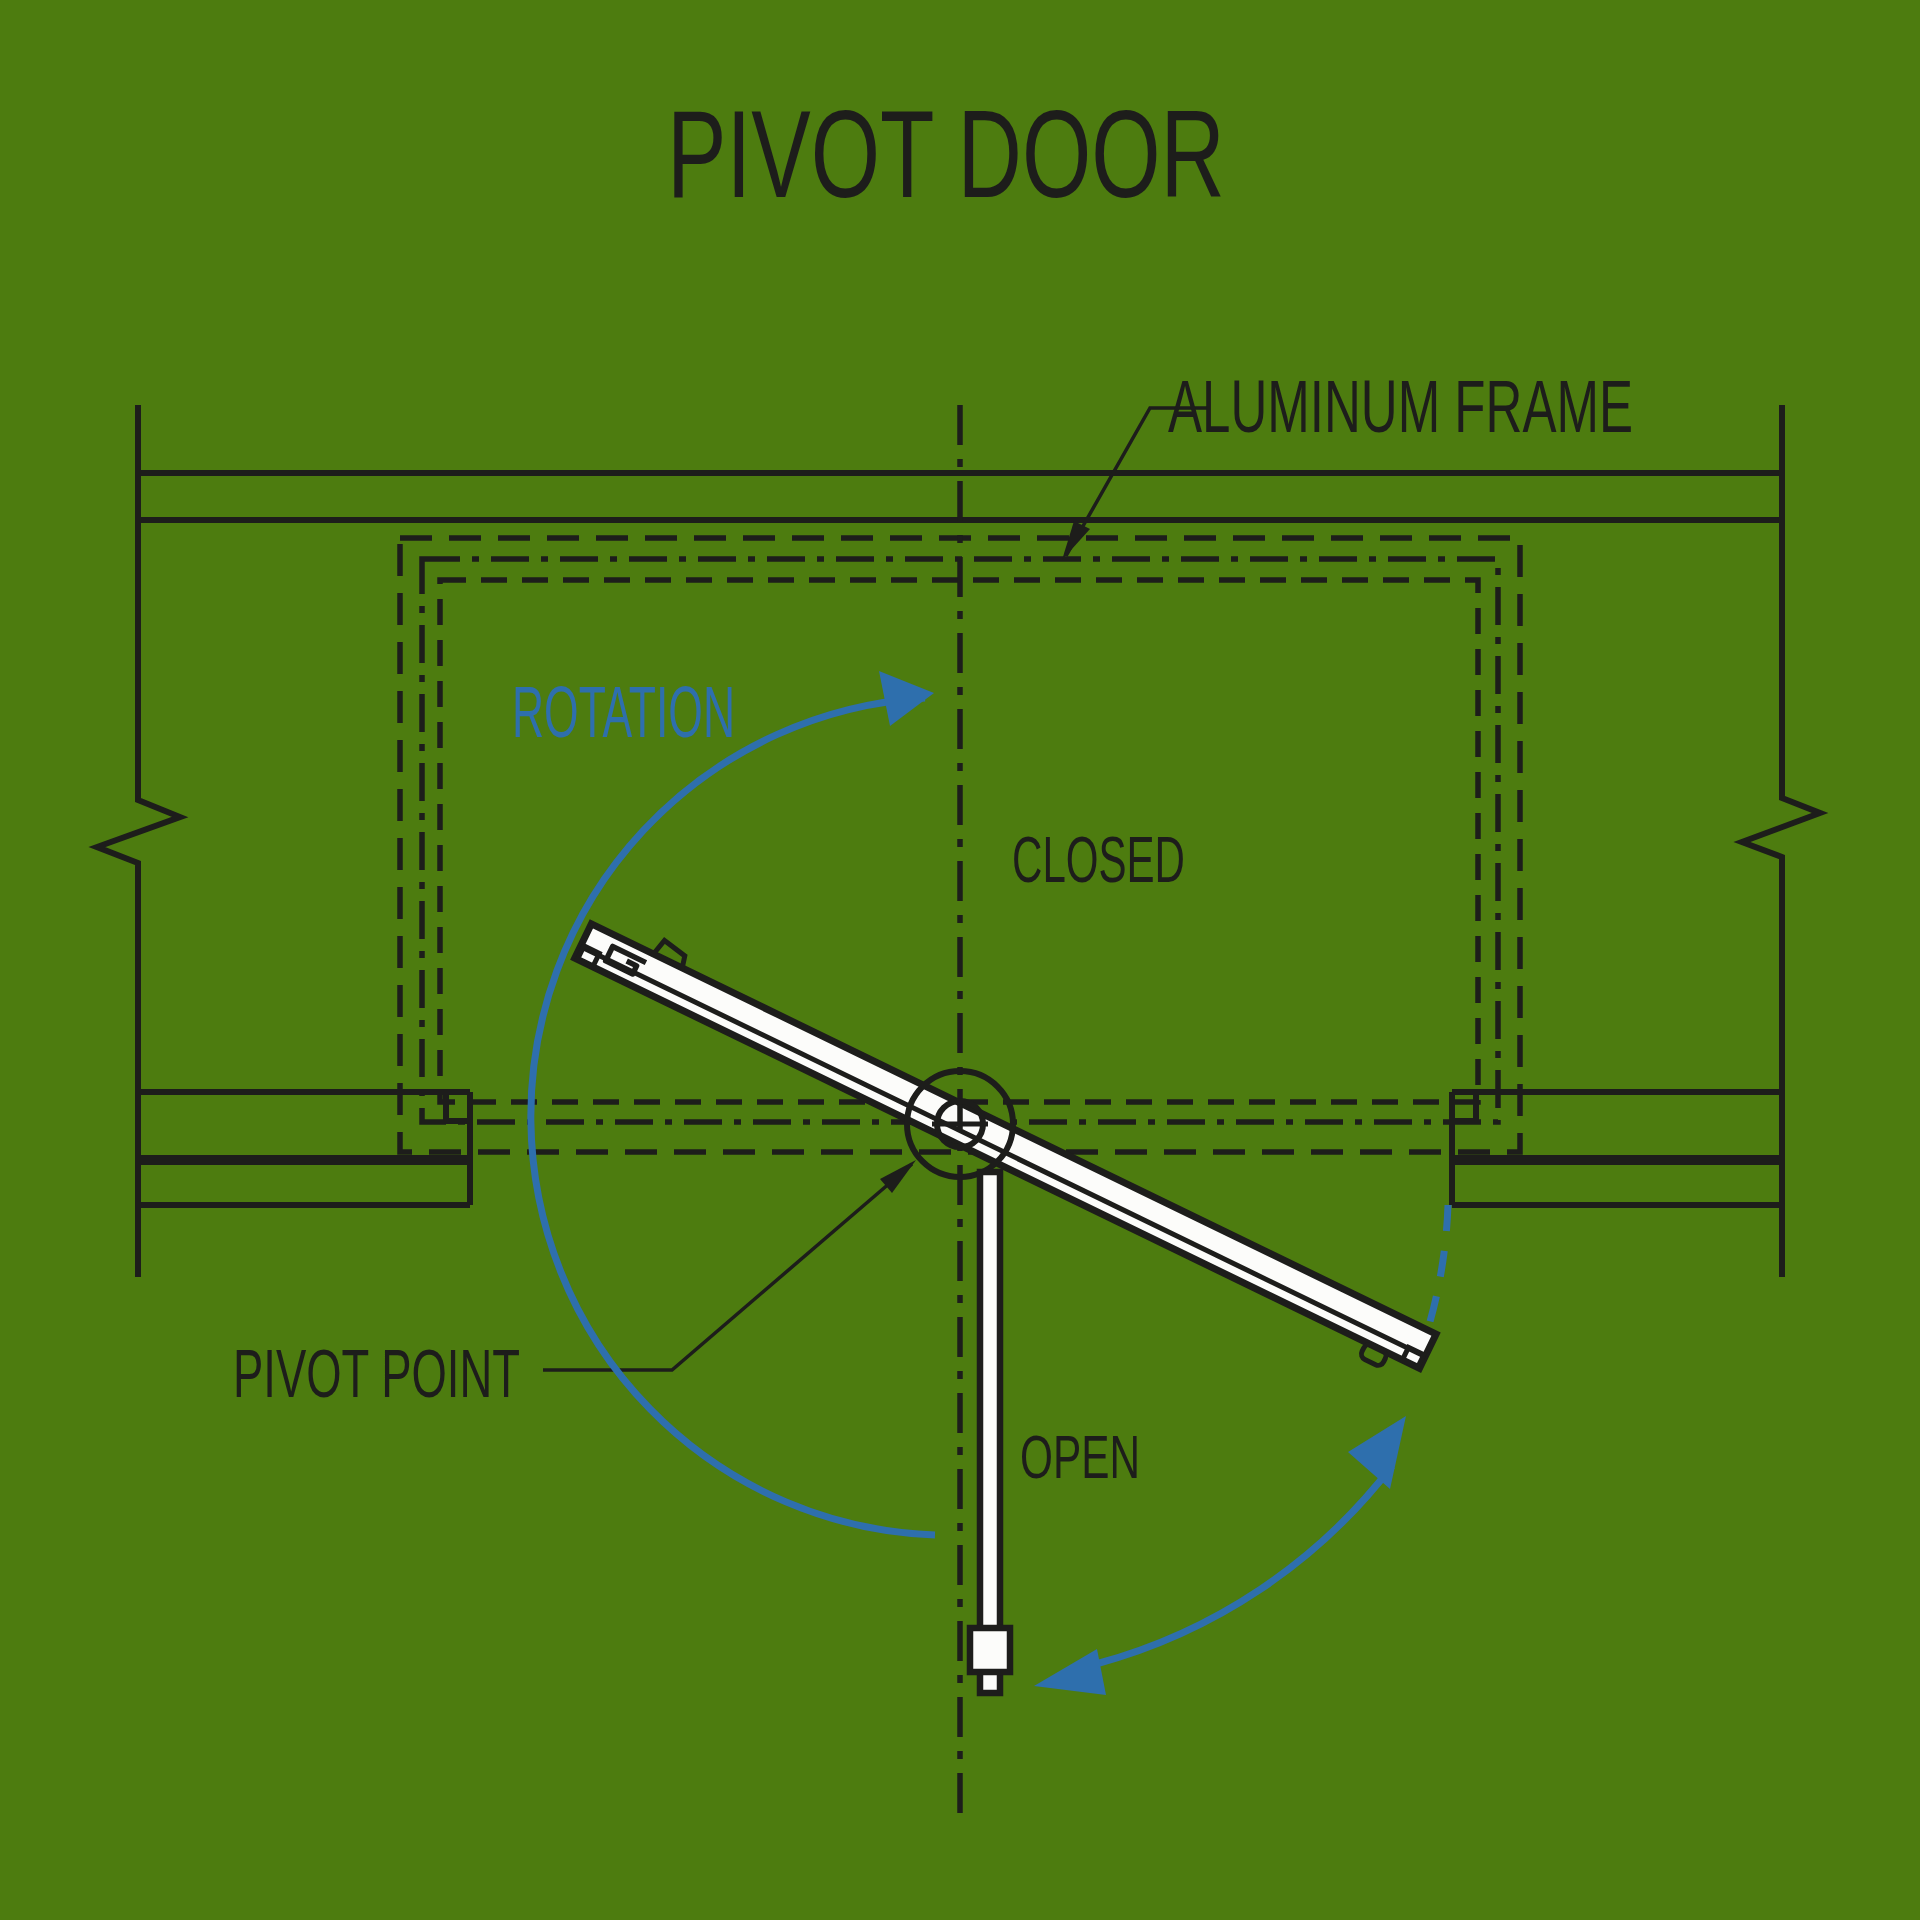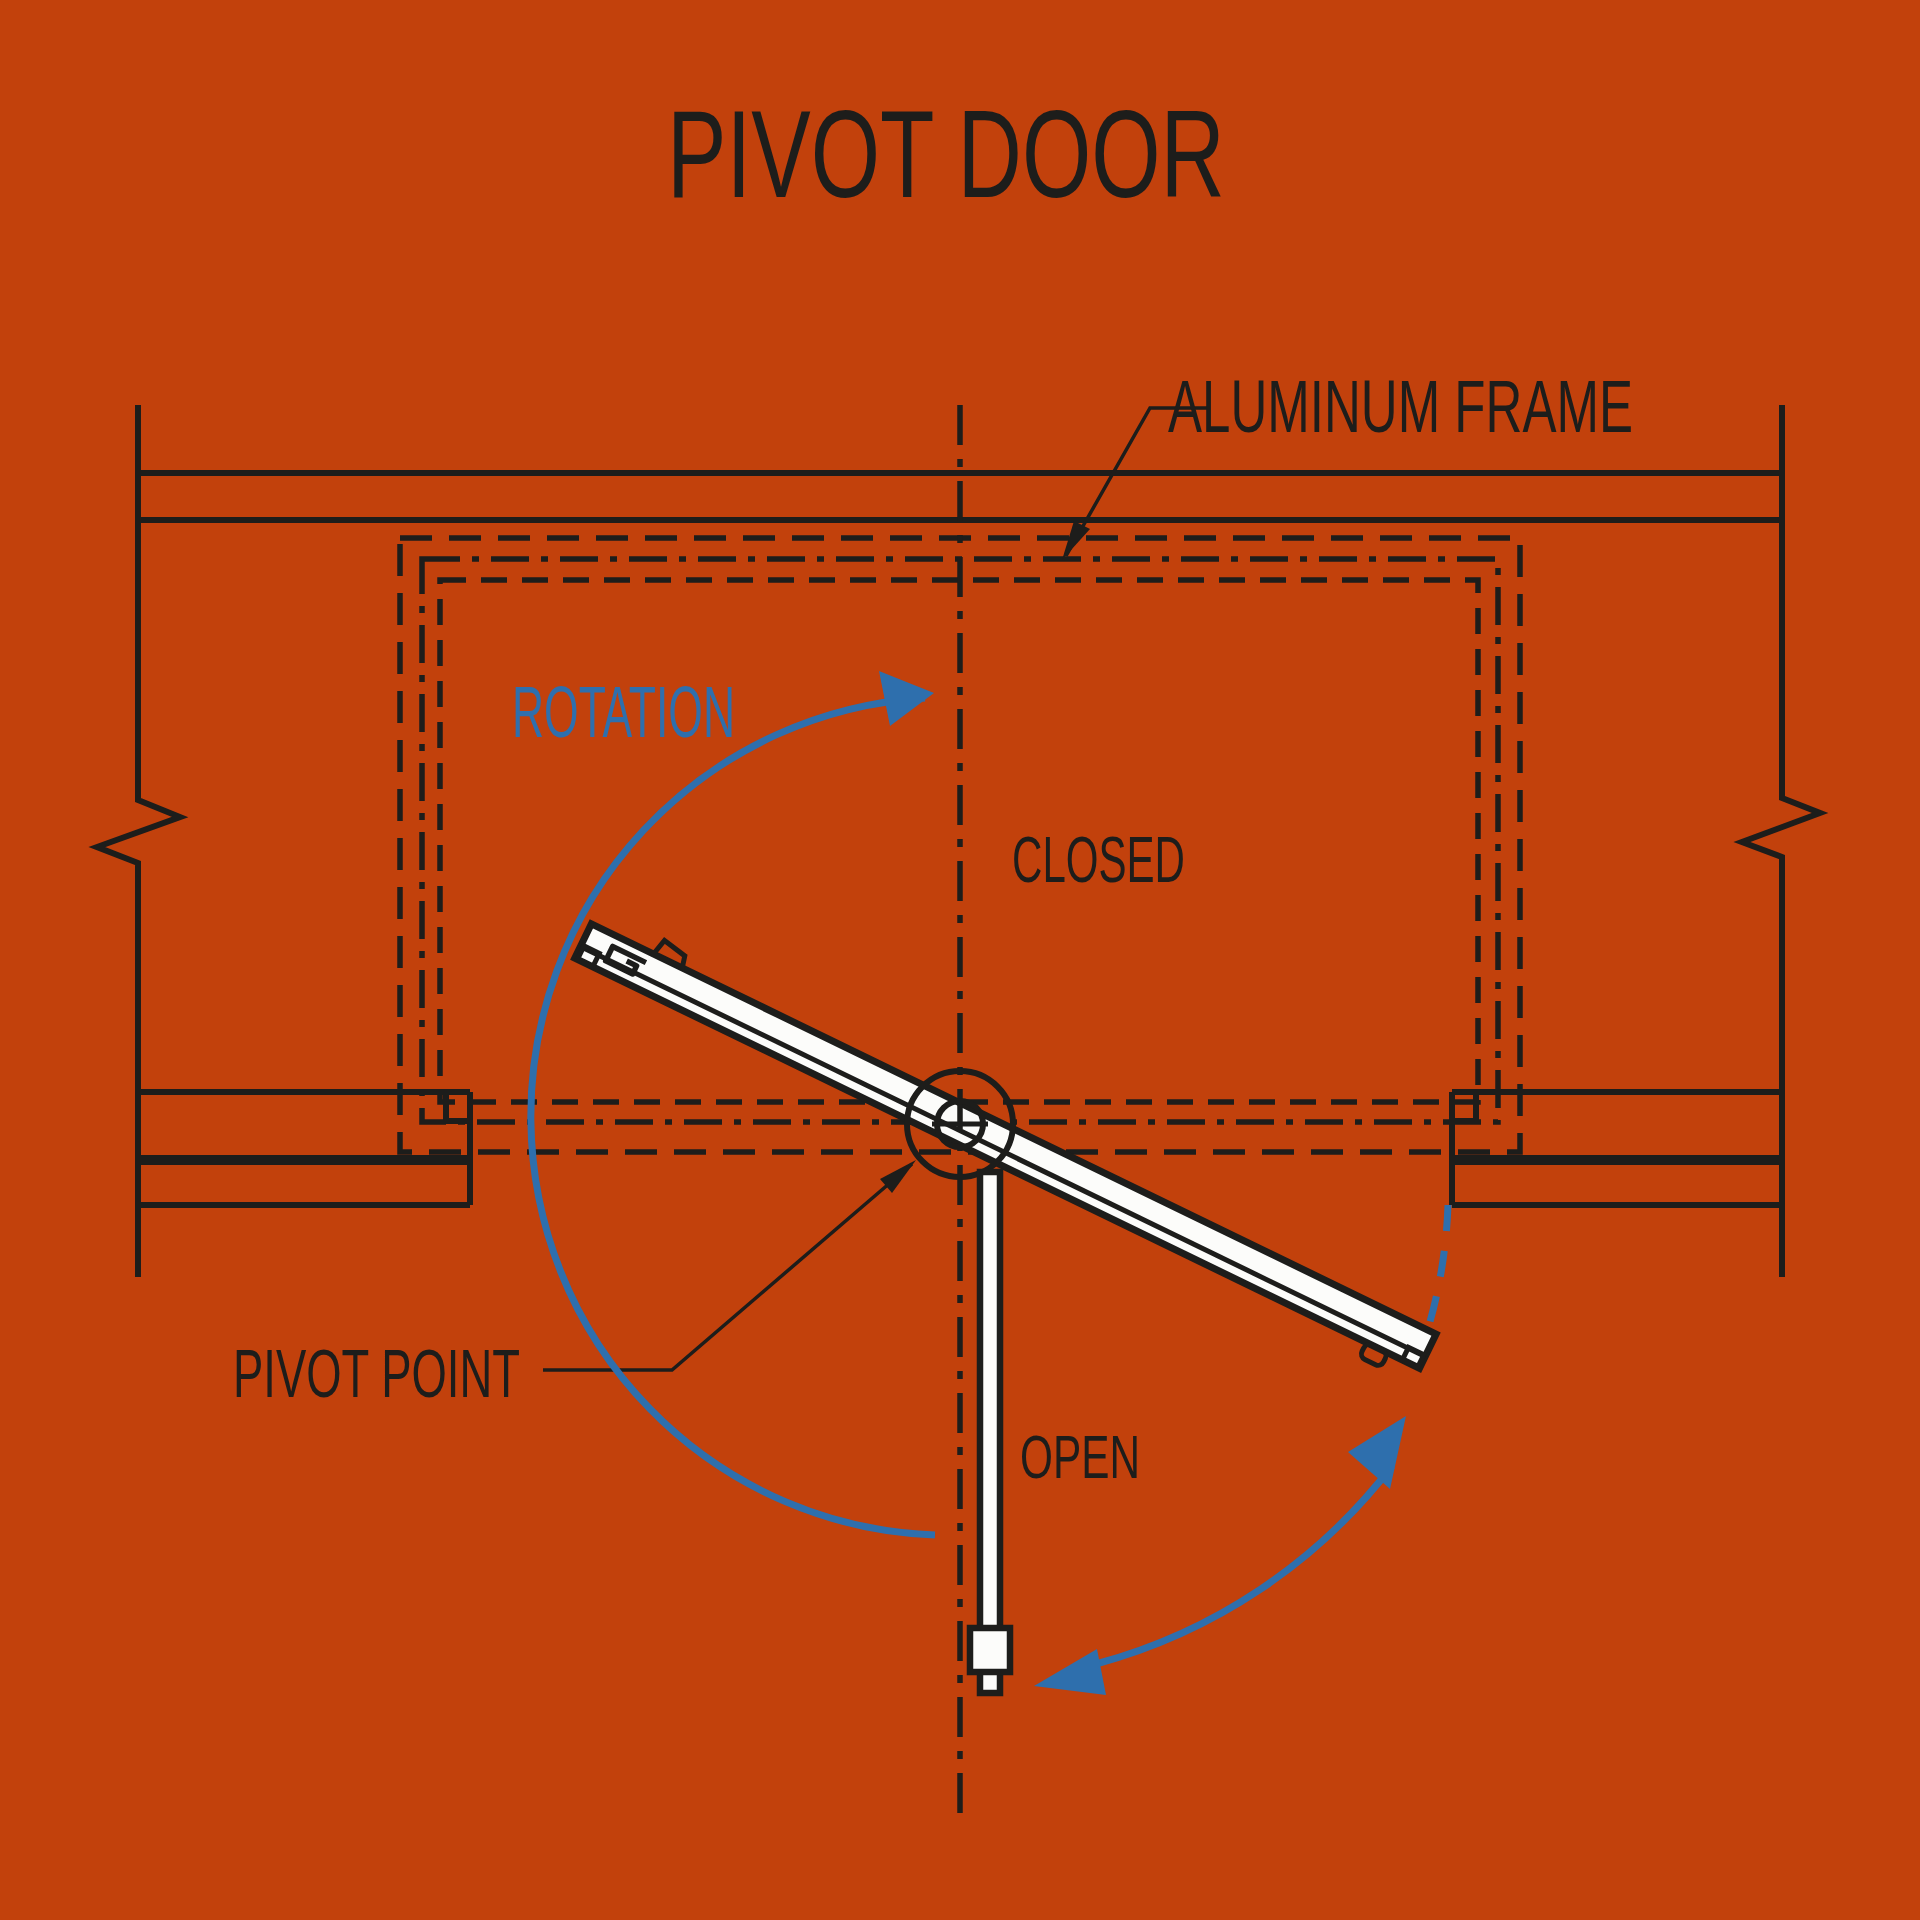--- a/index.html
+++ b/index.html
@@ -1,16 +1,16 @@
 <!DOCTYPE html>
 <html><head>
 <meta charset="utf-8">
 <style>
   html,body{margin:0;padding:0;}
-  .canvas{position:relative;width:1920px;height:1920px;background:#c2410c;overflow:hidden;}
+  .canvas{position:relative;width:1920px;height:1920px;background:#4d7c0f;overflow:hidden;}
   svg{position:absolute;left:0;top:0;}
   text{font-family:"Liberation Sans","DejaVu Sans",sans-serif;}
 </style>
 </head>
 <body>
 
 <div class="canvas">
 <svg width="1920" height="1920" viewBox="0 0 1920 1920">
 
   <g fill="none" stroke-width="6" stroke="#1d1d1b">

